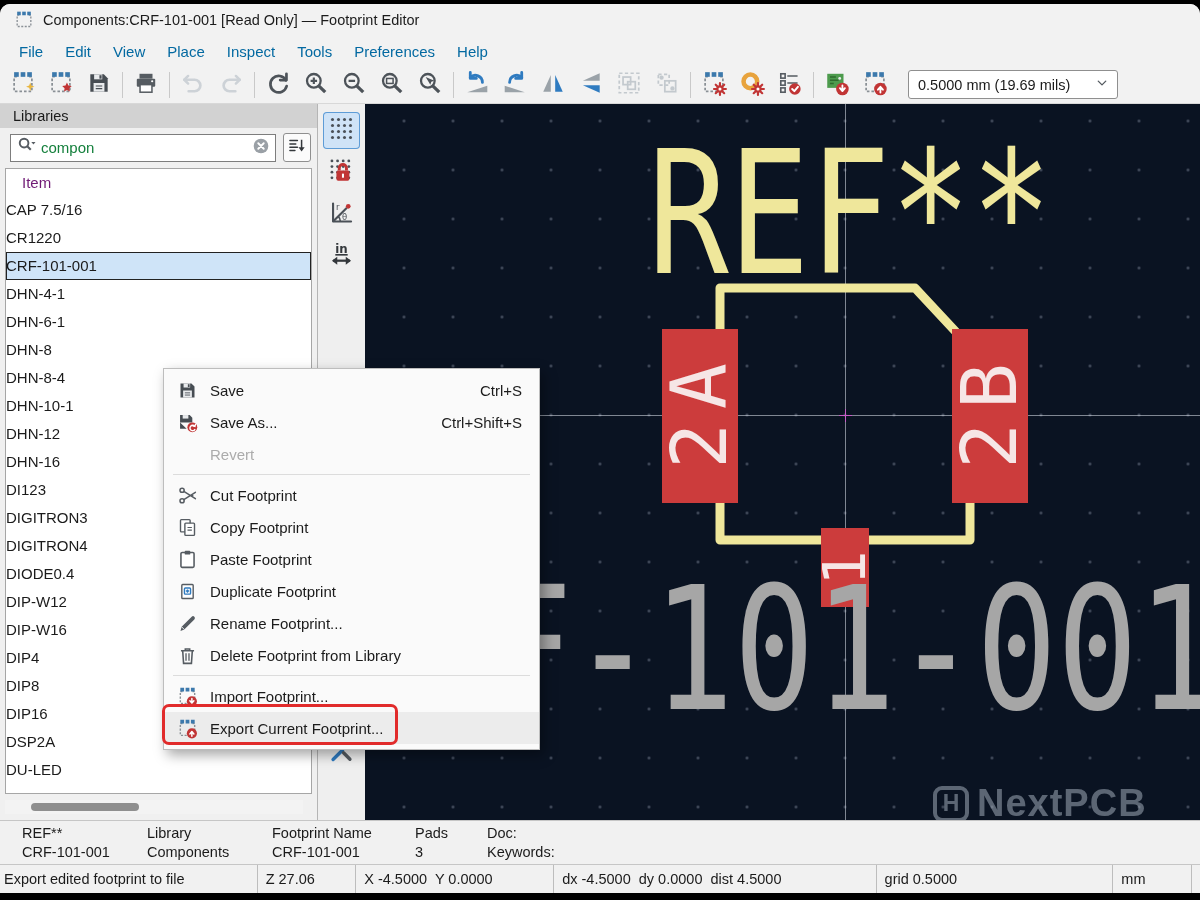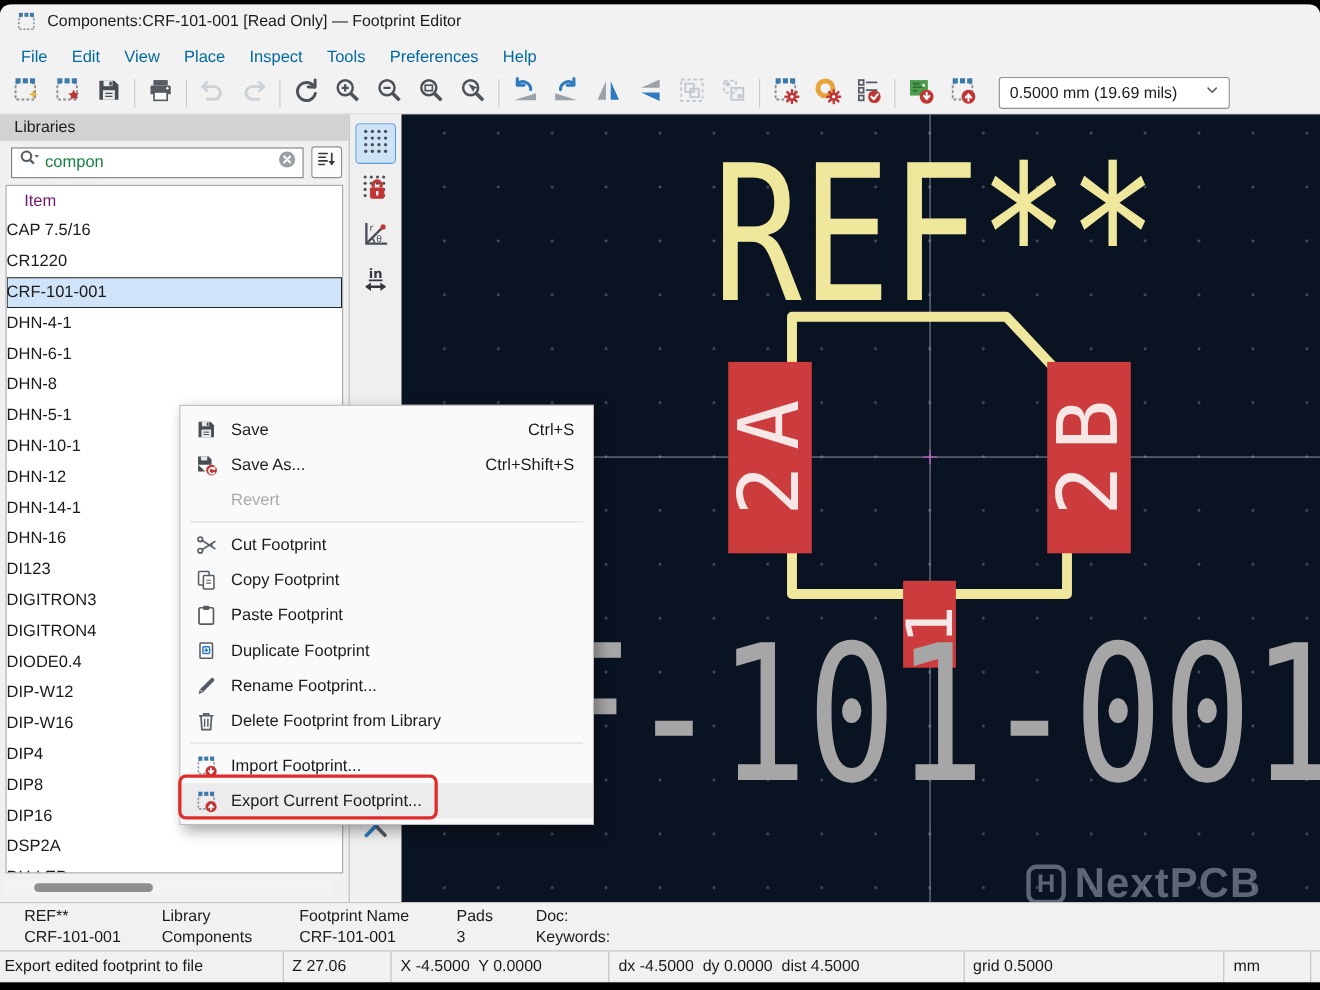--- a/index.html
+++ b/index.html
@@ -385,24 +385,23 @@
         </div>
         <div class="lib-tree">
           <div class="tree-hdr">Item</div>
           <div id="lib-items">
               <div class="lib-row">CAP 7.5/16</div>
               <div class="lib-row">CR1220</div>
               <div class="lib-row selected">CRF-101-001</div>
               <div class="lib-row">DHN-4-1</div>
               <div class="lib-row">DHN-6-1</div>
               <div class="lib-row">DHN-8</div>
-              <div class="lib-row">DHN-5-1</div>
+              <div class="lib-row">DHN-8-4</div>
               <div class="lib-row">DHN-10-1</div>
               <div class="lib-row">DHN-12</div>
-              <div class="lib-row">DHN-14-1</div>
               <div class="lib-row">DHN-16</div>
               <div class="lib-row">DI123</div>
               <div class="lib-row">DIGITRON3</div>
               <div class="lib-row">DIGITRON4</div>
               <div class="lib-row">DIODE0.4</div>
               <div class="lib-row">DIP-W12</div>
               <div class="lib-row">DIP-W16</div>
               <div class="lib-row">DIP4</div>
               <div class="lib-row">DIP8</div>
               <div class="lib-row">DIP16</div>

